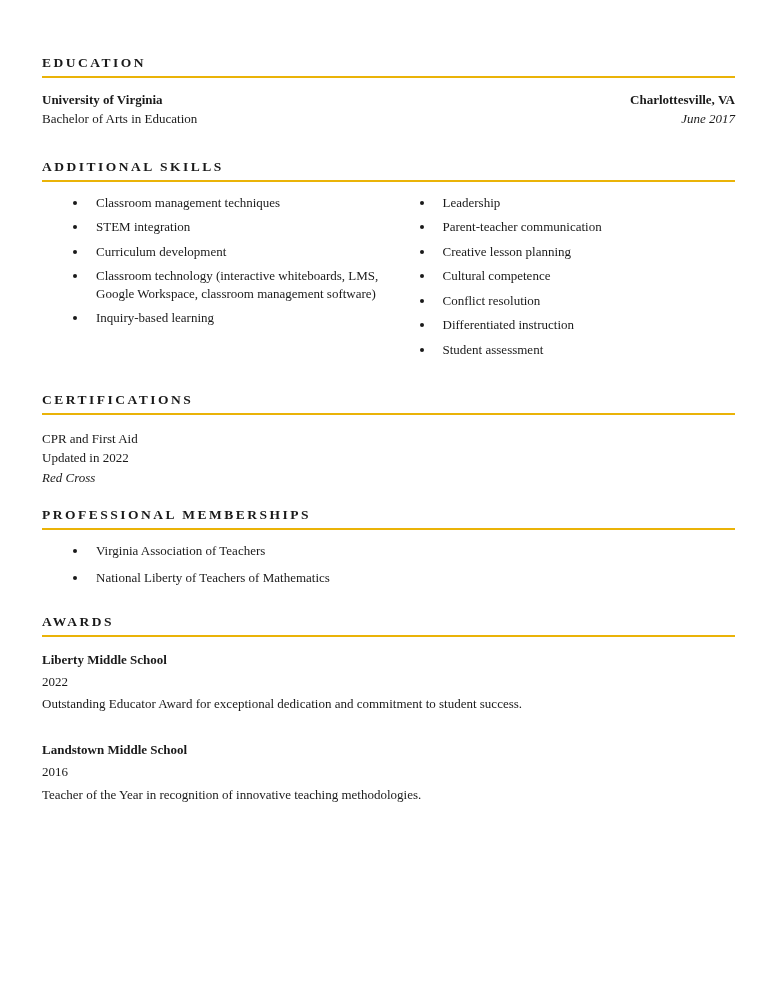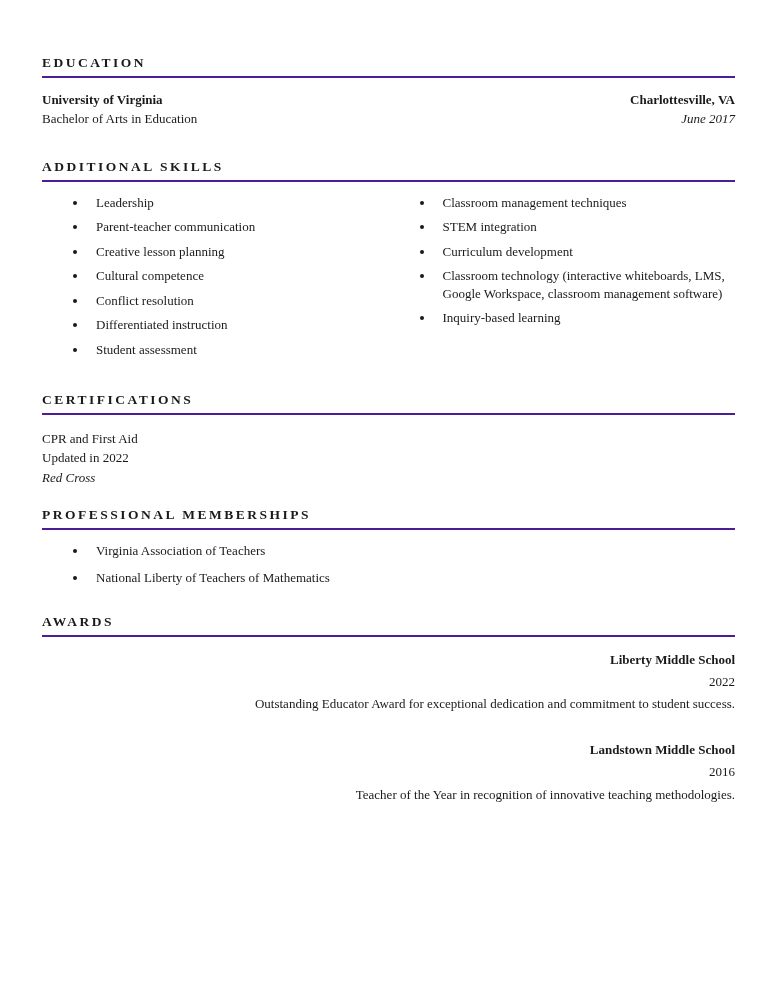--- a/index.html
+++ b/index.html
@@ -15,21 +15,21 @@
     padding: 55px 33px 20px 42px;
     overflow: hidden;
   }
   .section { margin-bottom: 0; }
   .section-heading {
     font-size: 13.5px;
     font-weight: bold;
     letter-spacing: 2.5px;
     color: #1a1a1a;
     padding-bottom: 5px;
-    border-bottom: 2px solid #4c1d95;
+    border-bottom: 2px solid #eab308;
   }
   .body-text { font-size: 13px; line-height: 1.45; }
 
   
   .edu-block { margin-top: 13px; margin-bottom: 30px; }
   .edu-row { display: flex; justify-content: space-between; align-items: center; }
   .bold { font-weight: bold; }
   .italic { font-style: italic; }
 
   
@@ -51,21 +51,21 @@
   .cert-item { margin-bottom: 20px; }
   .cert-item .line { font-size: 13px; line-height: 1.5; }
 
   
   .list-block { margin-top: 12px; margin-bottom: 28px; }
   .list-block ul.bullets li { margin-bottom: 9px; }
 
   
   .awards-block { margin-top: 12px; margin-bottom: 22px; }
   .award-item { margin-bottom: 24px; }
-  .award-item .line { font-size: 13px; line-height: 1.7; text-align: right; }
+  .award-item .line { font-size: 13px; line-height: 1.7; }
 
   .lang-block { margin-top: 14px; }
   .lang-block ul.bullets li { margin-bottom: 11px; }
 </style>
 </head>
 <body>
 
 <div class="page">
 
   <div class="section">
@@ -80,36 +80,36 @@
         <span class="body-text italic">June 2017</span>
       </div>
     </div>
   </div>
 
   <div class="section">
     <div class="section-heading">ADDITIONAL SKILLS</div>
     <div class="skills-columns">
       <div class="skills-col">
         <ul class="bullets">
+          <li>Classroom management techniques</li>
+          <li>STEM integration</li>
+          <li>Curriculum development</li>
+          <li>Classroom technology (interactive whiteboards, LMS, Google Workspace, classroom management software)</li>
+          <li>Inquiry-based learning</li>
+        </ul>
+      </div>
+      <div class="skills-col">
+        <ul class="bullets">
           <li>Leadership</li>
           <li>Parent-teacher communication</li>
           <li>Creative lesson planning</li>
           <li>Cultural competence</li>
           <li>Conflict resolution</li>
           <li>Differentiated instruction</li>
           <li>Student assessment</li>
-        </ul>
-      </div>
-      <div class="skills-col">
-        <ul class="bullets">
-          <li>Classroom management techniques</li>
-          <li>STEM integration</li>
-          <li>Curriculum development</li>
-          <li>Classroom technology (interactive whiteboards, LMS, Google Workspace, classroom management software)</li>
-          <li>Inquiry-based learning</li>
         </ul>
       </div>
     </div>
   </div>
 
   <div class="section">
     <div class="section-heading">CERTIFICATIONS</div>
     <div class="cert-block">
       <div class="cert-item">
         <div class="line">CPR and First Aid</div>

